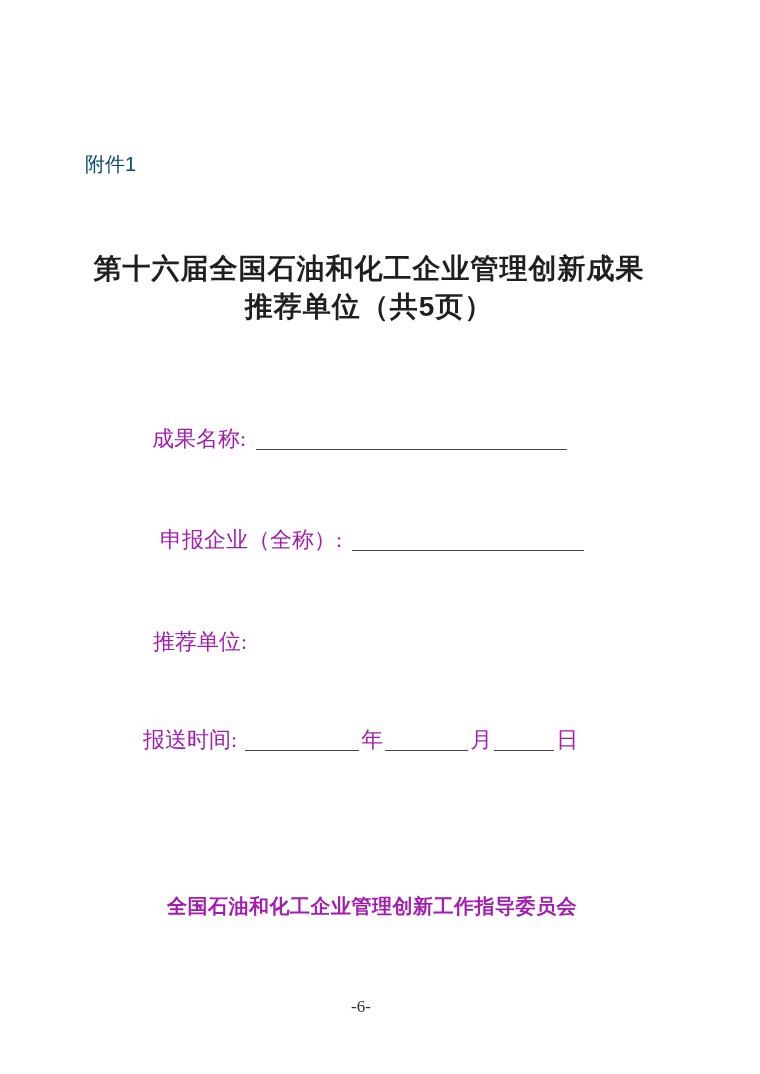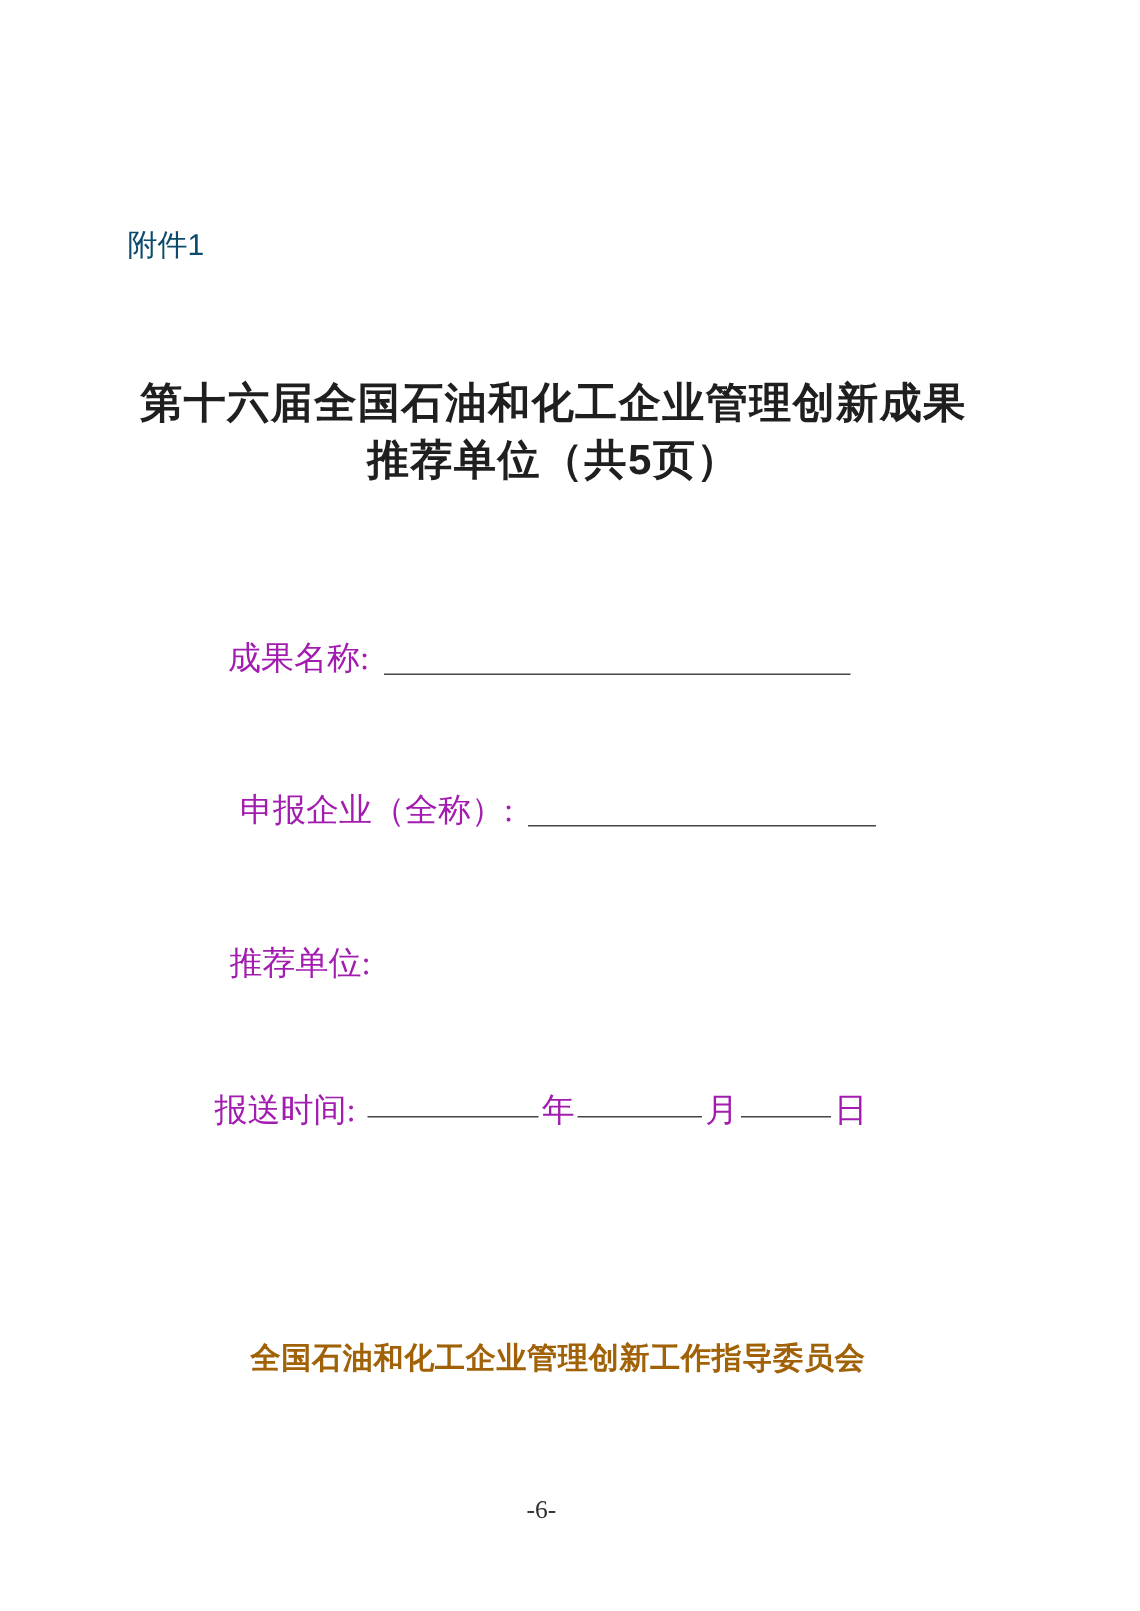--- a/index.html
+++ b/index.html
@@ -48,21 +48,21 @@
     display: flex;
     align-items: baseline;
     font-family: "Liberation Serif", "DejaVu Serif", serif;
     font-size: 22px;
     line-height: 32px;
     color: #a21caf;
   }
   .row-result      { left: 152px; top: 423px; width: 415px; }
   .row-applicant   { left: 148px; top: 524px; width: 424px; margin-left: 12px; }
   .row-recommender { left: 143px; top: 626px; width: 414px; flex-direction: column; }
-  .row-submit-time { left: 143px; top: 724px; width: 430px; align-items: center; }
+  .row-submit-time { left: 143px; top: 724px; width: 430px; }
   .field-label {
     white-space: nowrap;
     flex: 0 0 auto;
   }
   .blank {
     display: inline-block;
     border-bottom: 1.5px solid #454545;
     transform: translateY(4px);
     min-height: 1px;
   }
@@ -81,21 +81,21 @@
     top: 893px;
     left: 0;
     width: 100%;
     box-sizing: border-box;
     padding-right: 16px;
     text-align: center;
     font-size: 20px;
     line-height: 26px;
     font-weight: 600;
     letter-spacing: 0.5px;
-    color: #a16207;
+    color: #a21caf;
     font-family: "Liberation Sans", sans-serif;
   }
   
   .page-number {
     position: absolute;
     top: 996px;
     left: 0;
     width: 100%;
     box-sizing: border-box;
     padding-right: 38px;

